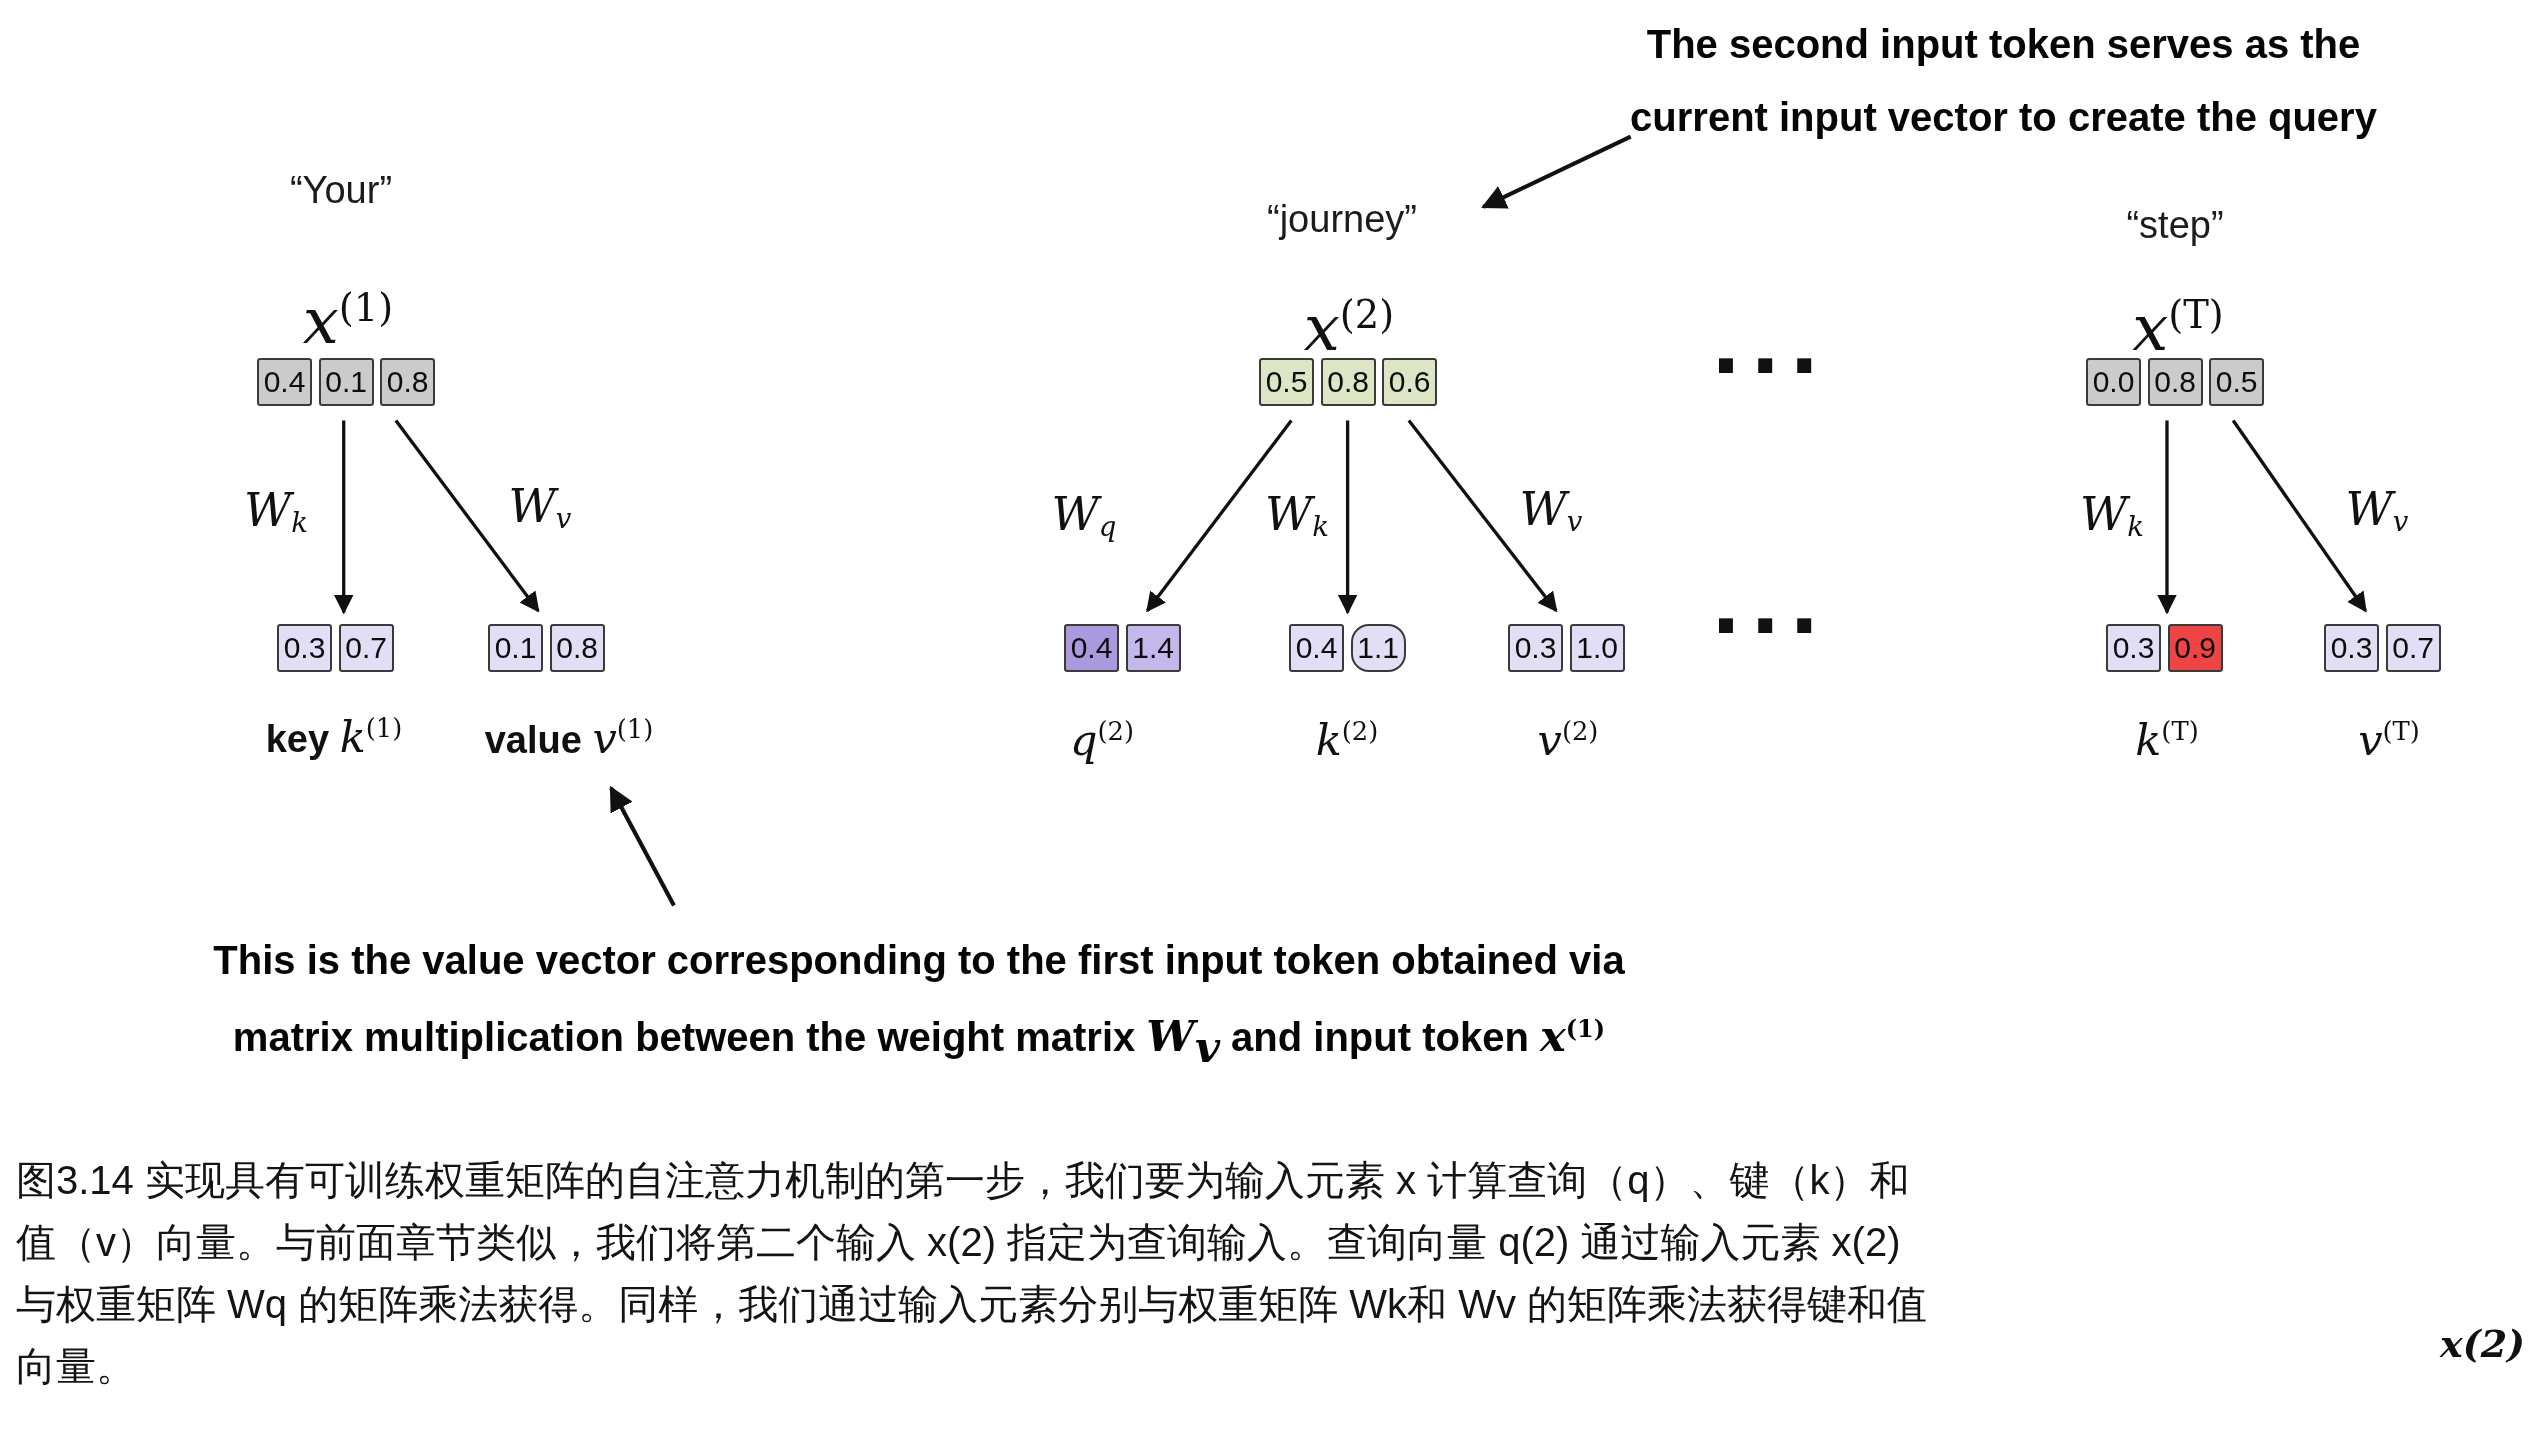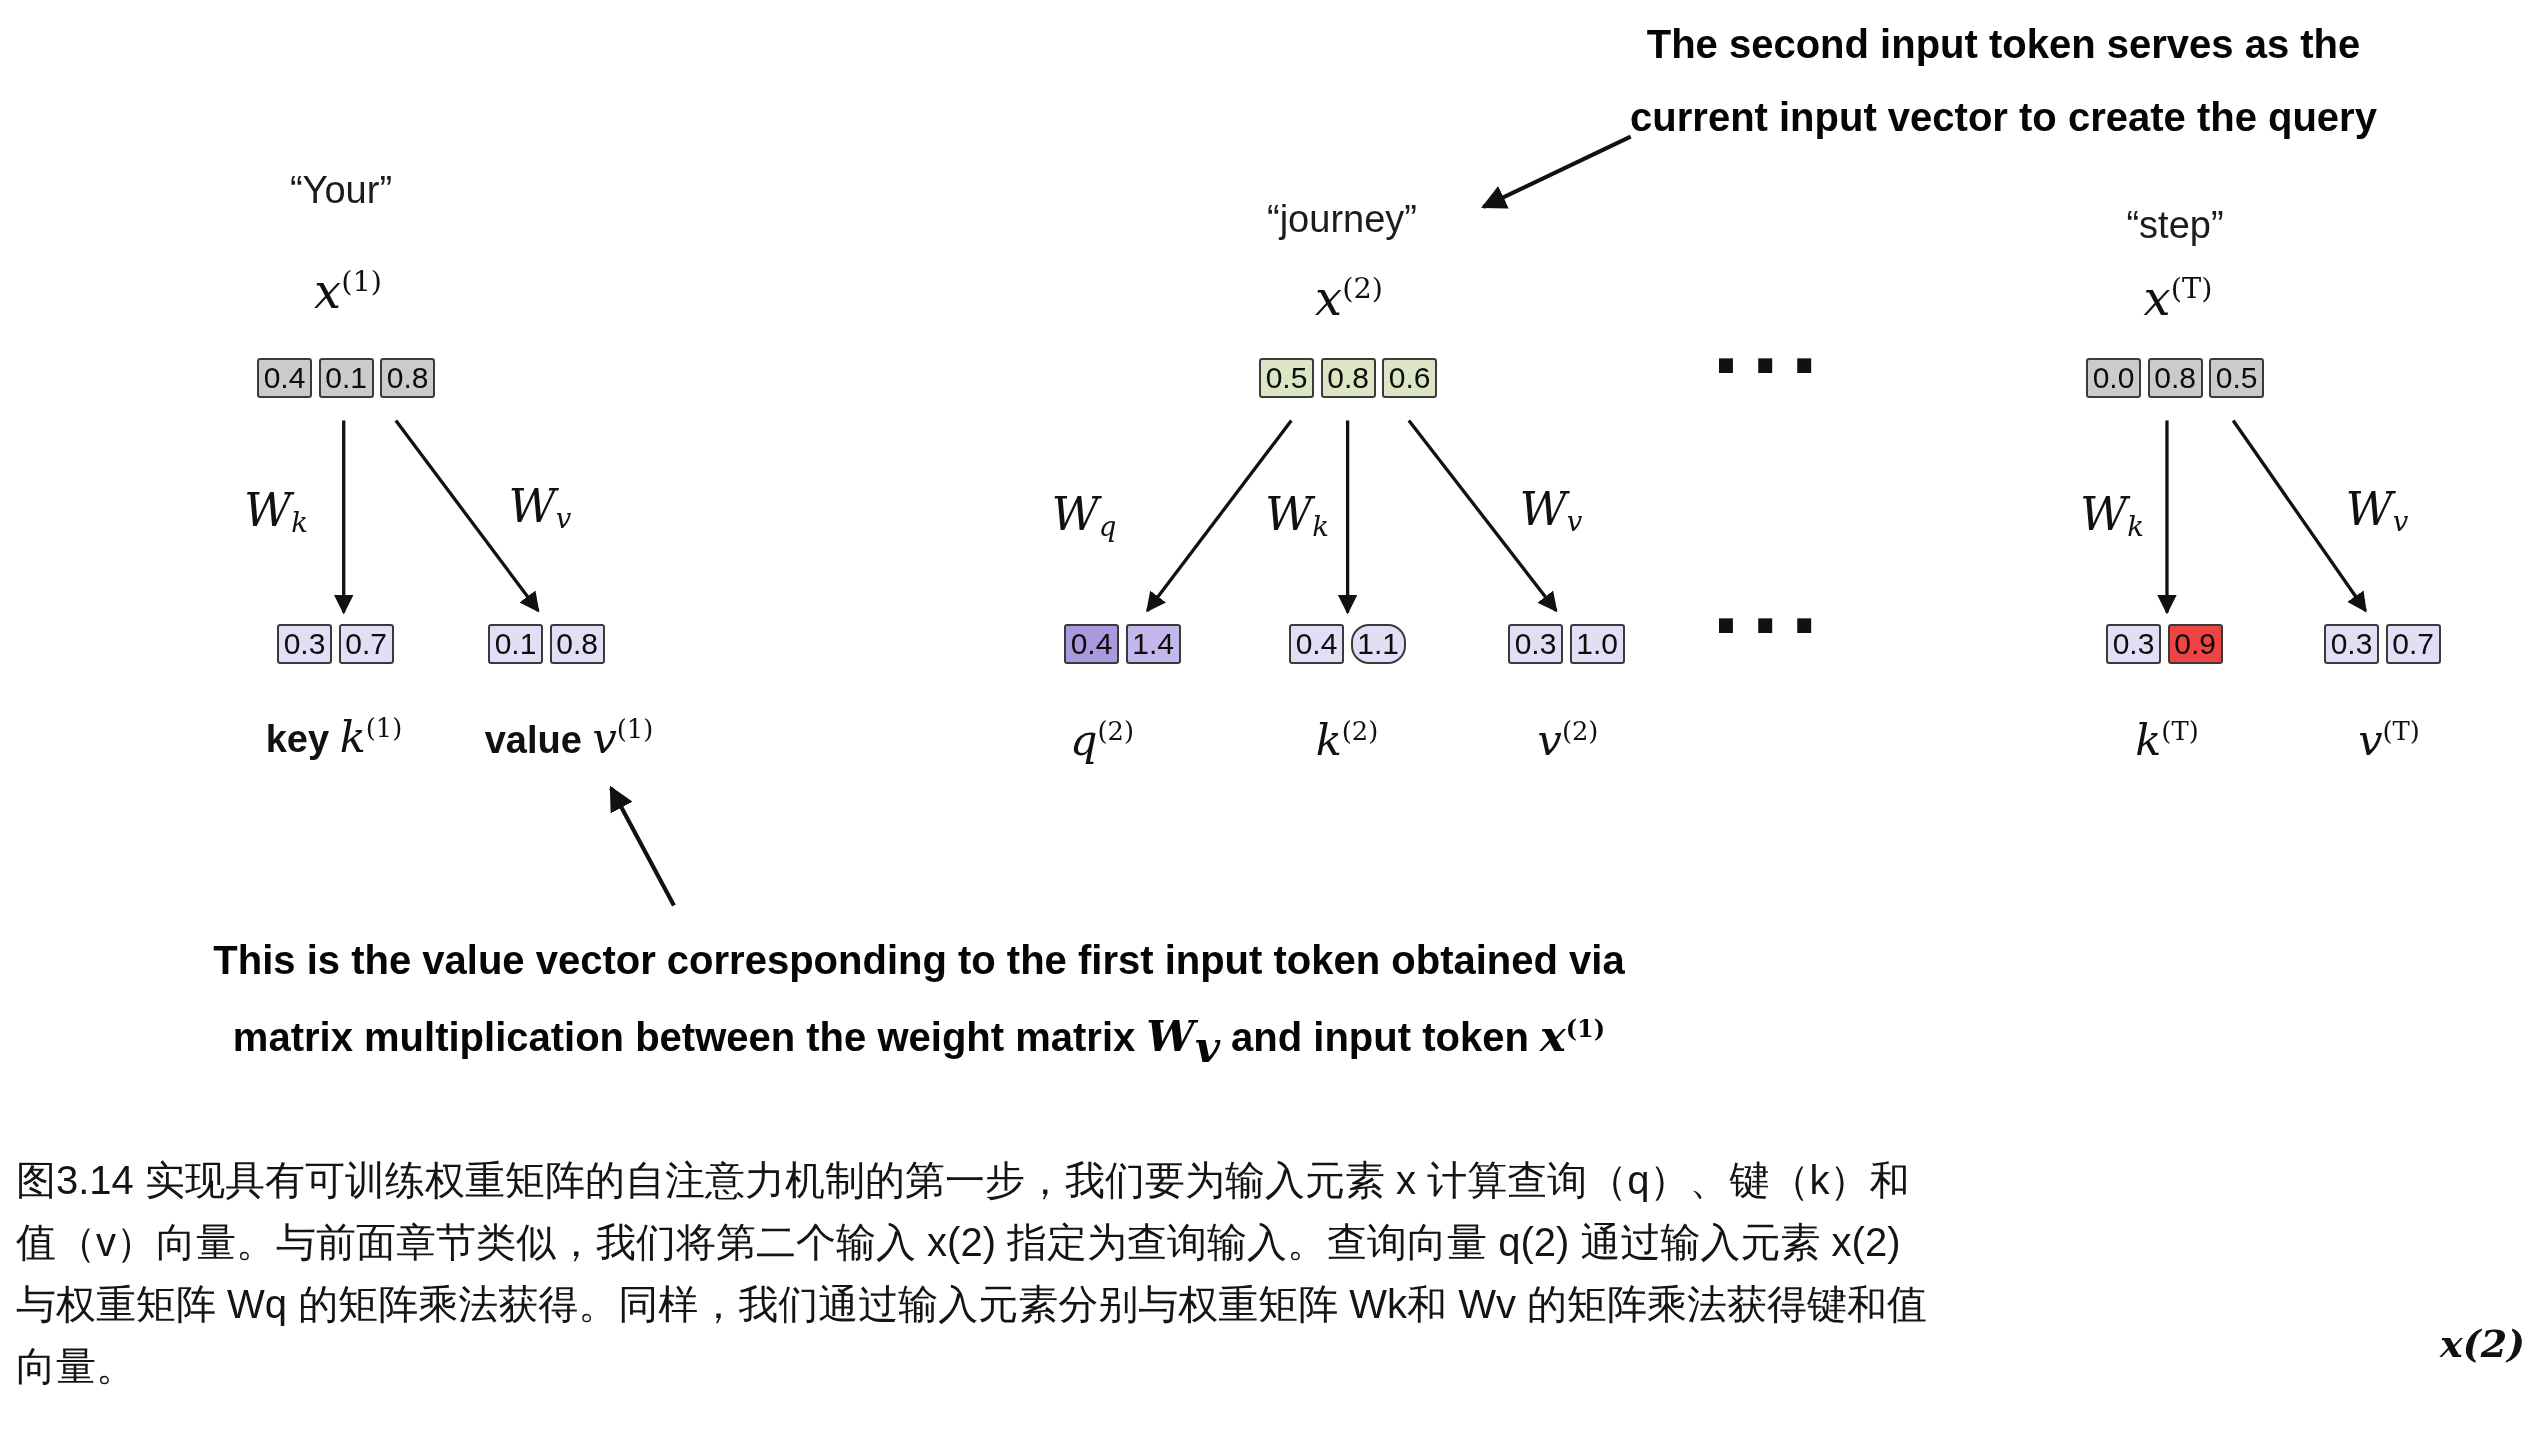--- a/index.html
+++ b/index.html
@@ -4,26 +4,26 @@
 <title>Self-attention weight matrices figure</title>
 <style>
   * { margin: 0; padding: 0; box-sizing: border-box; }
   html, body { background: #ffffff; }
   body { font-family: "Liberation Sans", sans-serif; color: #111; }
   .canvas { position: relative; width: 2538px; height: 1450px; background: #fff; overflow: hidden; }
   .abs { position: absolute; }
   .center { transform: translate(-50%, -50%); white-space: nowrap; }
   .token { font-size: 38px; color: #1c1c1c; }
   .math { font-family: "DejaVu Serif", serif; font-style: italic; }
-  .symbol { font-size: 48px; }
+  .symbol { font-size: 64px; margin-top: 30px; }
   .symbol sup, .outlabel sup { font-family: "DejaVu Serif", serif; font-style: normal; font-size: 0.60em; }
   sub.math { font-size: 0.60em; vertical-align: -0.25em; }
   .vector { display: flex; gap: 6.6px; }
   .cell {
-    width: 55px; height: 40px;
+    width: 55px; height: 48px;
     border: 2.5px solid #3a3a3a; border-radius: 3.3px;
     display: flex; align-items: center; justify-content: center;
     font-size: 30px; color: #0d0d0d; background: #eee;
   }
   .weight { font-size: 46px; }
   .outlabel { font-size: 43px; }
   .lbl-prefix { font-family: "Liberation Sans", sans-serif; font-weight: bold; font-size: 38px; font-style: normal; }
   .annot { font-weight: bold; font-size: 40px; line-height: 1.82; color: #060606; text-align: center; }
   .annot .math { font-size: 1.08em; font-weight: bold; }
   .annot sup { font-family: "DejaVu Serif", serif; font-size: 0.6em; }

